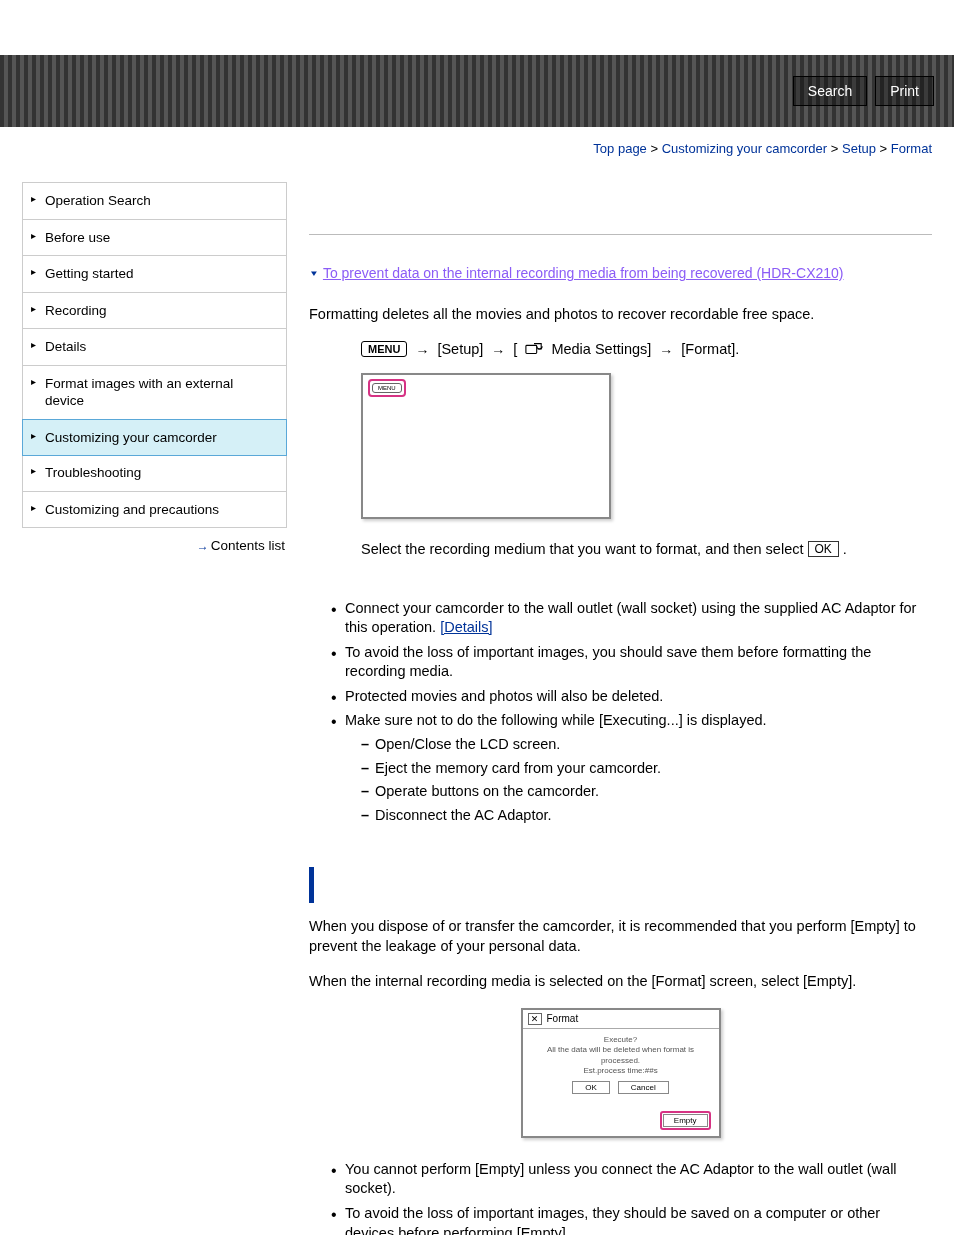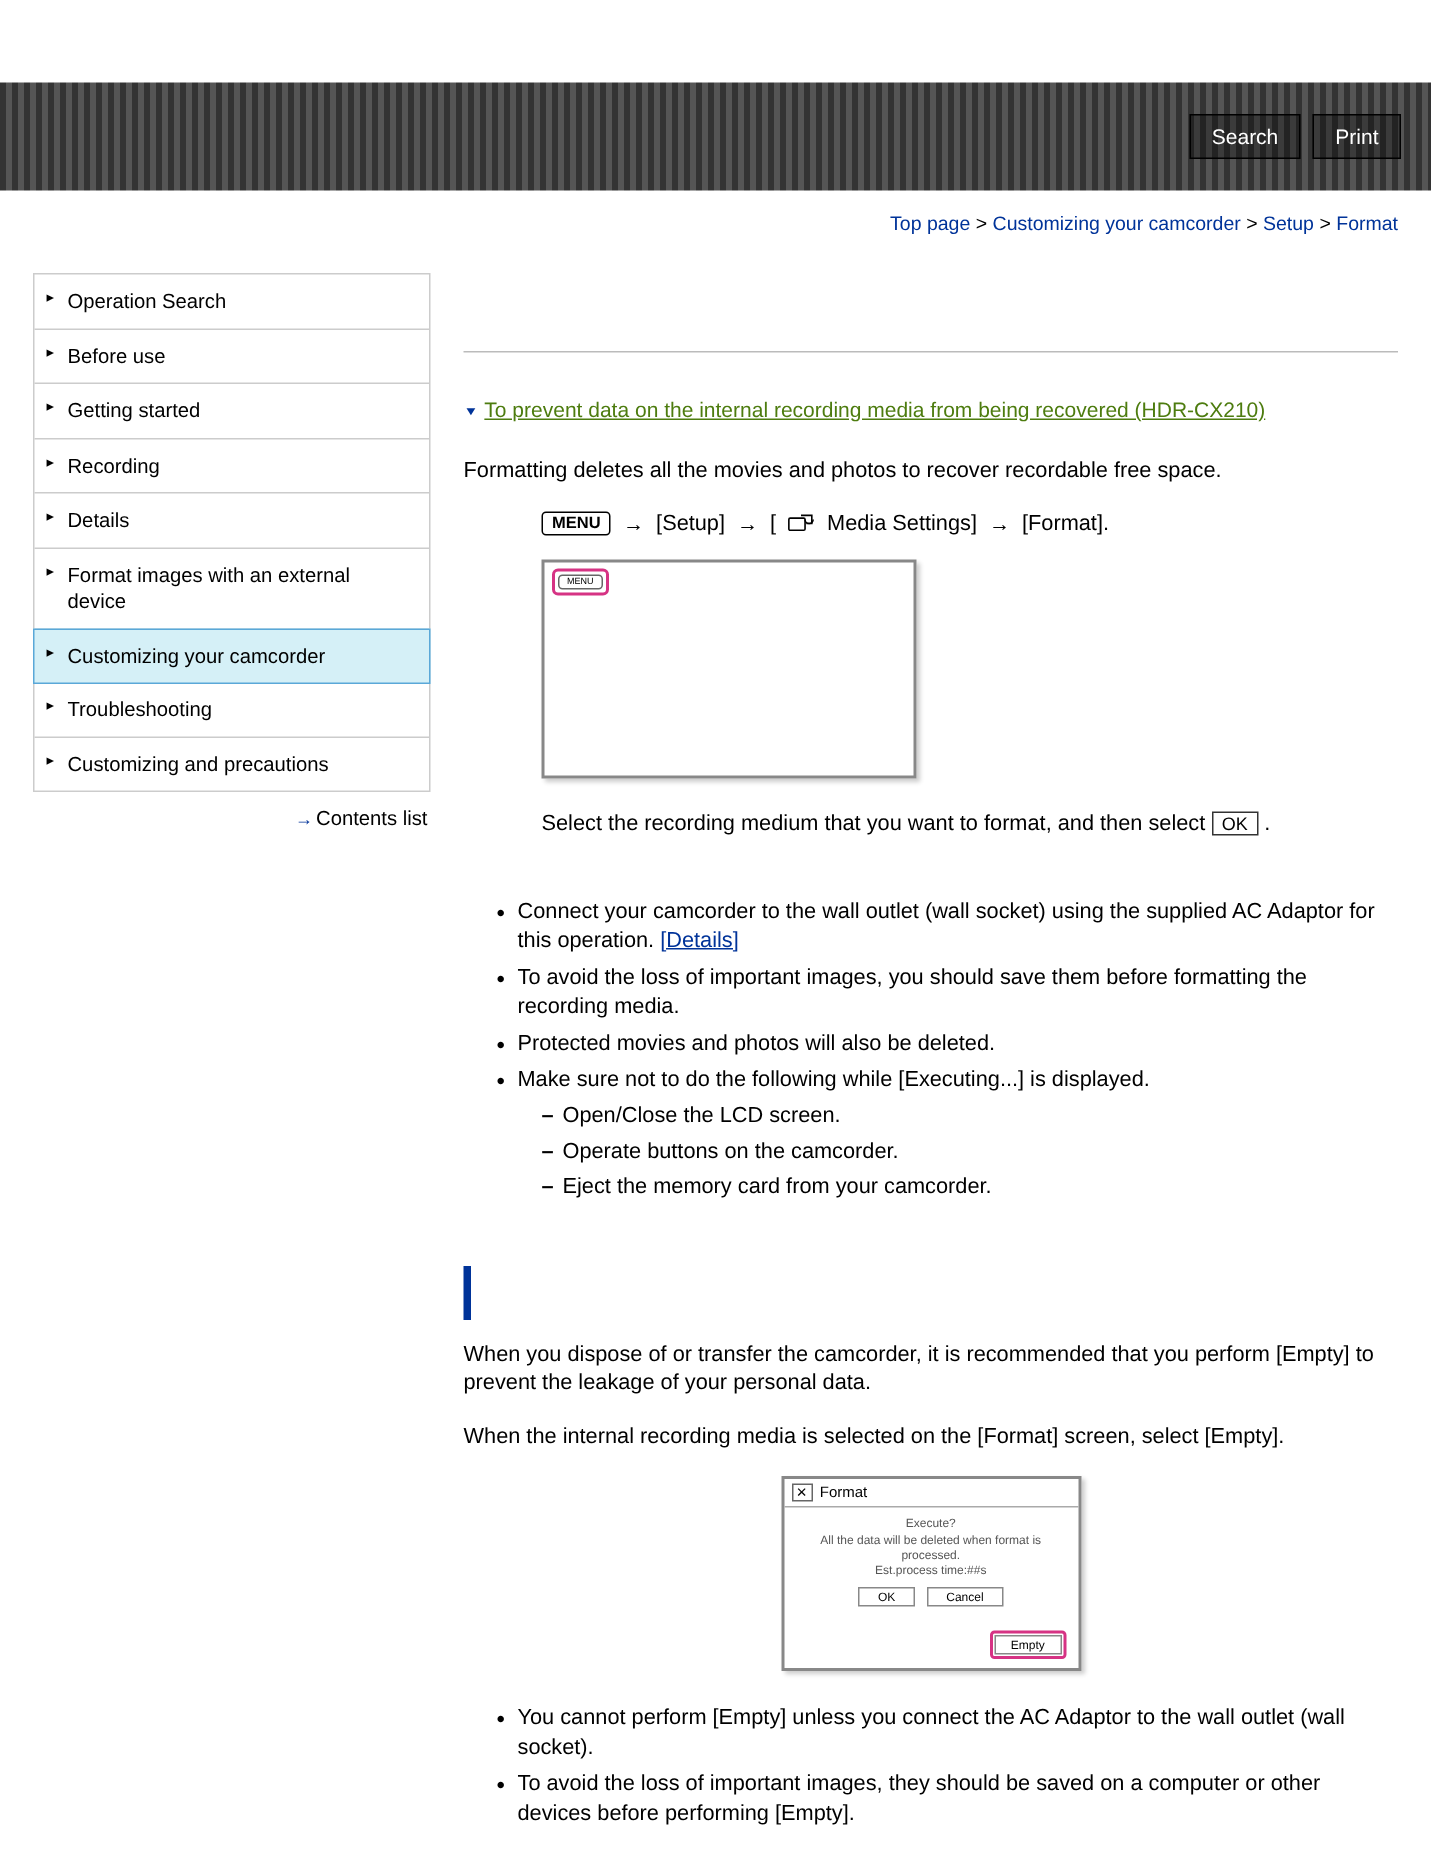--- a/index.html
+++ b/index.html
@@ -15,21 +15,21 @@
 .sidebar-list { list-style: none; border: 1px solid #ccc; }
 .sidebar-list li { padding: 9px 10px 9px 22px; border-bottom: 1px solid #ccc; position: relative; cursor: pointer; font-size: 13.5px; line-height: 1.3; }
 .sidebar-list li::before { content: '▸'; position: absolute; left: 8px; top: 9px; font-size: 10px; color: #000; }
 .sidebar-list li.active { background: #d5f0f7; border: 1px solid #5aa8d8; margin: -1px; position: relative; }
 .sidebar-list li:last-child { border-bottom: none; }
 .contents-link { text-align: right; padding: 10px 2px 0 0; font-size: 13.5px; }
 .contents-link a { color: #000000; text-decoration: none; }
 .contents-link::before { content: '→'; color: #003399; font-weight: bold; margin-right: 2px; font-size: 12px; }
 .main { flex: 1; padding: 60px 0 0 22px; }
 .hr { border: none; border-top: 1px solid #bbb; margin: 10px 0 30px 0; }
-.toc-link { color: #4d7c0f; font-size: 14px; }
+.toc-link { color: #8b5cf6; font-size: 14px; }
 .toc-link::before { content: '▼'; color: #003399; font-size: 10px; margin-right: 4px; display: inline-block; transform: scaleY(0.8); vertical-align: 1px; }
 .para { margin: 24px 0 16px 0; font-size: 14.5px; line-height: 1.35; }
 .menu-path { display: flex; align-items: center; gap: 8px; margin-left: 52px; margin-bottom: 16px; font-size: 14.5px; }
 .menu-btn { border: 1px solid #000; border-radius: 3px; padding: 1px 6px; font-size: 11px; font-weight: bold; }
 .arrow { font-size: 14px; }
 .media-icon { display: inline-flex; align-items: center; }
 .media-icon svg { height: 14px; }
 .screen-mock { width: 250px; height: 146px; margin-left: 52px; border: 2px solid #888; position: relative; background: #fff; box-shadow: 2px 2px 3px rgba(0,0,0,0.2); margin-bottom: 22px; }
 .screen-mock .menu-chip { position: absolute; top: 4px; left: 5px; border: 2px solid #d63384; border-radius: 4px; padding: 2px; }
 .screen-mock .menu-chip-inner { border: 1px solid #666; border-radius: 3px; font-size: 6px; padding: 1px 5px; text-align: center; }
@@ -124,22 +124,23 @@
         <span>.</span>
     </div>
 
     <ul class="bullet-list">
       <li><span>Connect your camcorder to the wall outlet (wall socket) using the supplied AC Adaptor for this operation. </span><a href="#" class="details-link">[Details]</a></li>
       <li>To avoid the loss of important images, you should save them before formatting the recording media.</li>
       <li>Protected movies and photos will also be deleted.</li>
       <li><span>Make sure not to do the following while [Executing...] is displayed.</span>
         <ul class="dash-list">
           <li>Open/Close the LCD screen.</li>
+          <li>Eject the memory card from your camcorder.</li>
           <li>Operate buttons on the camcorder.</li>
-          <li>Eject the memory card from your camcorder.</li>
+          <li>Disconnect the AC Adaptor.</li>
         </ul>
       </li>
     </ul>
 
     <div class="anchor-bar"></div>
 
     <p class="para" style="margin-top:0">When you dispose of or transfer the camcorder, it is recommended that you perform [Empty] to prevent the leakage of your personal data.</p>
     <p class="para" style="margin-top:6px">When the internal recording media is selected on the [Format] screen, select [Empty].</p>
 
     <div class="format-mock">

